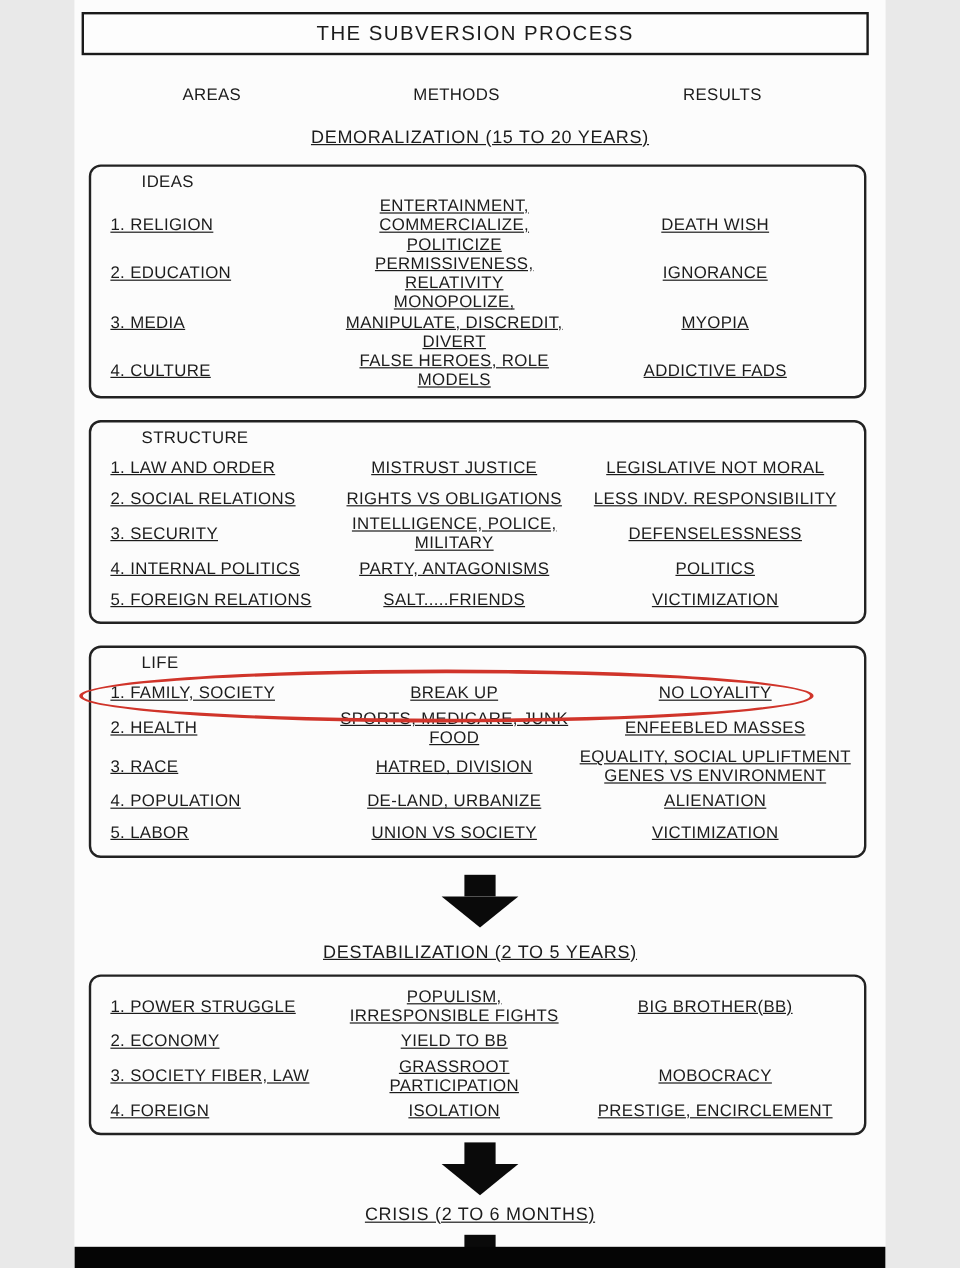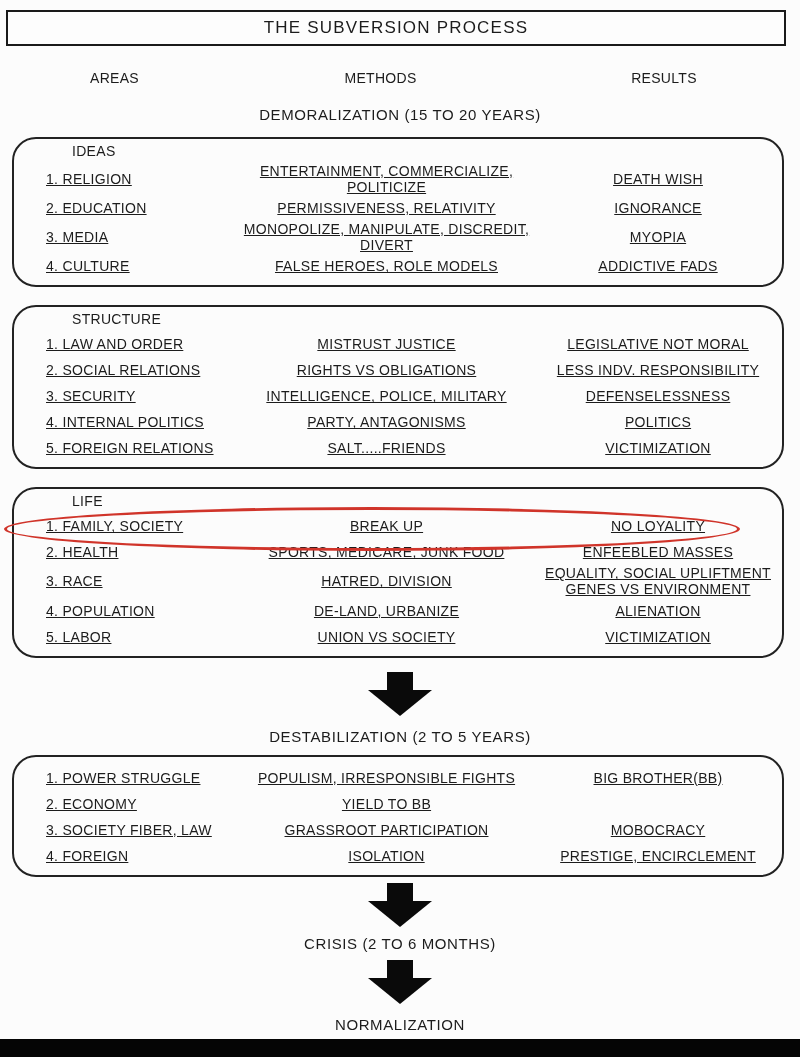--- a/index.html
+++ b/index.html
@@ -1,18 +1,18 @@
 <!DOCTYPE html>
 <html><head>
 <meta charset="utf-8">
 <style>
   html,body { margin:0; padding:0; background:#e9e9e9; }
   .page {
     position:relative;
-    width:800px; height:1057px;
+    width:676px; height:1057px;
     margin:0 auto;
     background:#fcfcfc;
     font-family:"Liberation Sans", sans-serif;
     color:#1c1c1c;
     overflow:hidden;
     letter-spacing:.3px;
   }
   .title-box {
     margin:10px 14px 0 6px;
     border:2px solid #1a1a1a;
@@ -25,27 +25,28 @@
     display:grid;
     grid-template-columns:205px 1fr 240px;
     margin:24px 16px 0 12px;
   }
   .col-headers .col { text-align:center; font-size:14px; }
   .stage-heading {
     text-align:center;
     font-size:15px;
     margin-top:20px;
     letter-spacing:.6px;
+    text-decoration:underline;
   }
   .box {
     position:relative;
     border:2px solid #222;
-    border-radius:24px;
+    border-radius:10px;
     margin:14px 16px 0 12px;
-    padding:2px 4px 6px 16px;
+    padding:2px 4px 6px 0;
     background:transparent;
   }
   .box-label {
     font-size:14px;
     margin:2px 0 2px 42px;
     height:18px;
   }
   .row {
     display:grid;
     grid-template-columns:205px 1fr 240px;

